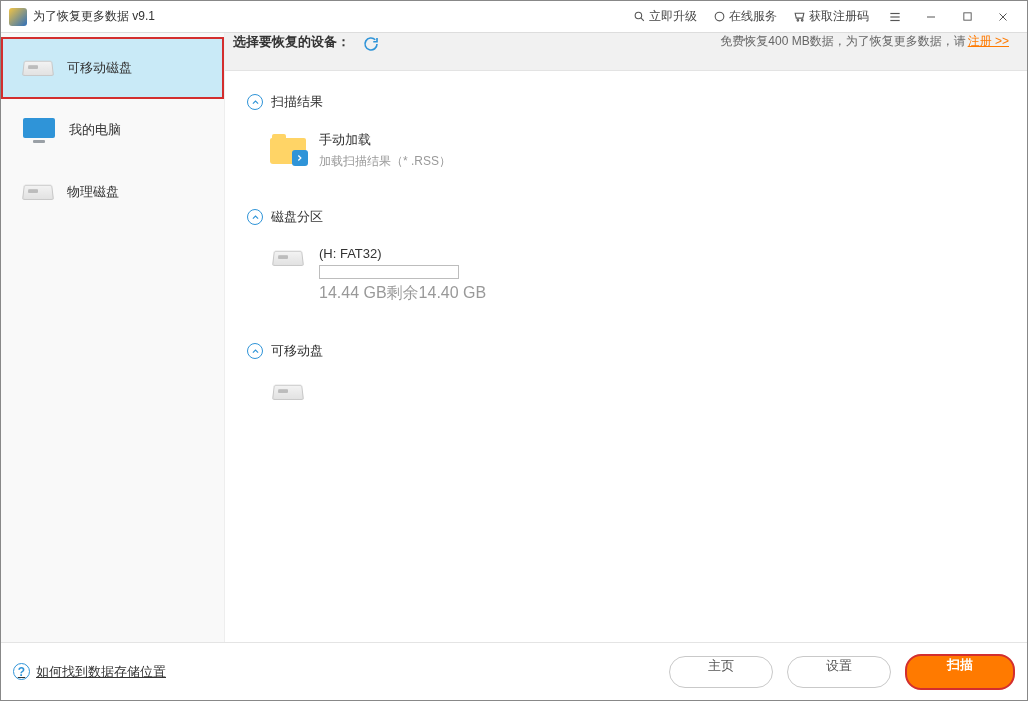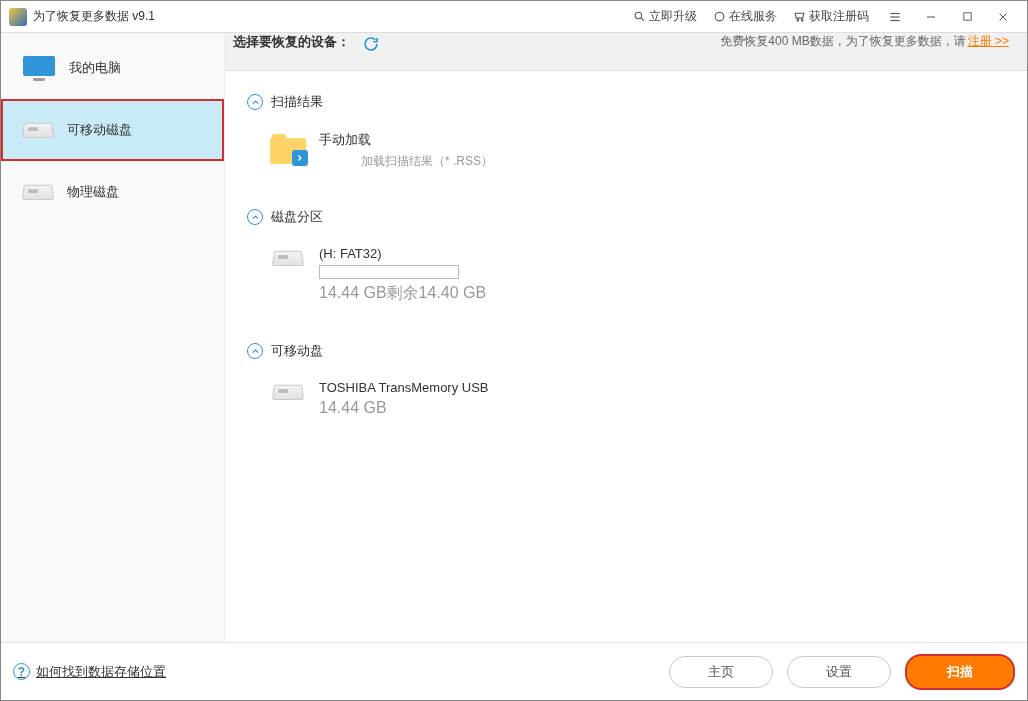--- a/index.html
+++ b/index.html
@@ -48,34 +48,34 @@
   .section-head .stitle { font-size: 13px; color: #333; }
 
   .item-row { display: flex; align-items: flex-start; margin-left: 20px; margin-bottom: 8px; }
   .item-icon { width: 42px; height: 36px; display: flex; align-items: center; justify-content: center; margin-right: 10px; }
   .folder-icon { width: 36px; height: 30px; position: relative; }
   .folder-icon .back { position: absolute; bottom: 0; width: 36px; height: 26px; background: #ffd466; border-radius: 2px 2px 3px 3px; }
   .folder-icon .tab { position: absolute; top: 0; left: 2px; width: 14px; height: 6px; background: #ffd466; border-radius: 2px 2px 0 0; }
   .folder-icon .arrow { position: absolute; right: -2px; bottom: -2px; width: 16px; height: 16px; background: #2f94d8; border-radius: 3px; display: flex; align-items: center; justify-content: center; }
   .item-text { display: flex; flex-direction: column; }
   .item-text .l1 { font-size: 13px; color: #333; margin-bottom: 4px; }
-  .item-text .l2 { font-size: 12px; color: #999; margin-left: 42px; }
+  .item-text .l2 { font-size: 12px; color: #999; }
 
   .part-row { display: flex; align-items: flex-start; margin-left: 20px; }
   .part-icon-cell { width: 42px; display: flex; align-items: center; justify-content: center; margin-right: 10px; padding-top: 4px; }
   .part-text .l1 { font-size: 13px; color: #333; margin-bottom: 4px; }
   .part-bar { width: 140px; height: 14px; border: 1px solid #bdbdbd; background: #fff; margin-bottom: 4px; }
   .part-text .l2 { font-size: 16px; color: #999; }
 
   
   .footer { height: 58px; border-top: 1px solid #e4e4e4; background: #fff; display: flex; align-items: center; padding: 0 12px; }
   .help-link { display: flex; align-items: center; font-size: 13px; color: #333; text-decoration: underline; cursor: pointer; }
   .help-link .qicon { width: 17px; height: 17px; border: 1.5px solid #2f94d8; border-radius: 50%; display: flex; align-items: center; justify-content: center; font-size: 12px; color: #2f94d8; margin-right: 6px; font-weight: bold; }
   .footer .spacer { flex: 1; }
-  .fbtn { min-width: 104px; height: 32px; border-radius: 16px; display: flex; align-items: center; justify-content: center; font-size: 13px; cursor: pointer; margin-left: 14px; }
+  .fbtn { min-width: 104px; height: 32px; border-radius: 16px; display: flex; align-items: flex-start; justify-content: center; font-size: 13px; cursor: pointer; margin-left: 14px; }
   .fbtn.plain { border: 1px solid #c9c9c9; background: #fff; color: #555; }
   .fbtn.primary { background: #ff7a00; color: #fff; font-weight: bold; border: 2px solid #d32e2e; min-width: 110px; height: 36px; }
 </style>
 </head>
 <body>
 
 <div class="titlebar">
   <div class="app-icon"></div>
   <div class="title">为了恢复更多数据 v9.1</div>
   <div class="spacer"></div>
@@ -121,31 +121,31 @@
     <svg width="12" height="12" viewBox="0 0 24 24" stroke-width="2">
         <line x1="5" y1="5" x2="19" y2="19"></line>
         <line x1="19" y1="5" x2="5" y2="19"></line>
       </svg>
   </div>
 </div>
 
 <div class="main">
 
   <div class="sidebar">
+    <div class="side-item selected">
+      <div class="disk-icon"></div>
+      <div class="label">可移动磁盘</div>
+      <div class="select-box"></div>
+    </div>
     <div class="side-item">
       <div class="monitor-icon">
         <div class="screen"></div>
           <div class="stand"></div>
       </div>
       <div class="label">我的电脑</div>
-    </div>
-    <div class="side-item selected">
-      <div class="disk-icon"></div>
-      <div class="label">可移动磁盘</div>
-      <div class="select-box"></div>
     </div>
     <div class="side-item">
       <div class="disk-icon"></div>
       <div class="label">物理磁盘</div>
     </div>
   </div>
 
   <div class="content">
     <div class="topstrip">
       <div class="tlabel">选择要恢复的设备：</div>
@@ -218,24 +218,20 @@
             <svg width="9" height="9" viewBox="0 0 24 24" fill="none" stroke-width="3">
                 <polyline points="5 15 12 8 19 15"></polyline>
               </svg>
           </div>
           <div class="stitle">可移动盘</div>
         </div>
         <div class="part-row">
           <div class="part-icon-cell">
               <div class="disk-icon"></div>
             </div>
-          <div class="part-text">
-            <div class="l1">TOSHIBA TransMemory USB</div>
-            <div class="l2">14.44 GB</div>
-          </div>
         </div>
       </div>
 
     </div>
   </div>
 </div>
 
 <div class="footer">
   <div class="help-link">
     <div class="qicon">?</div>

